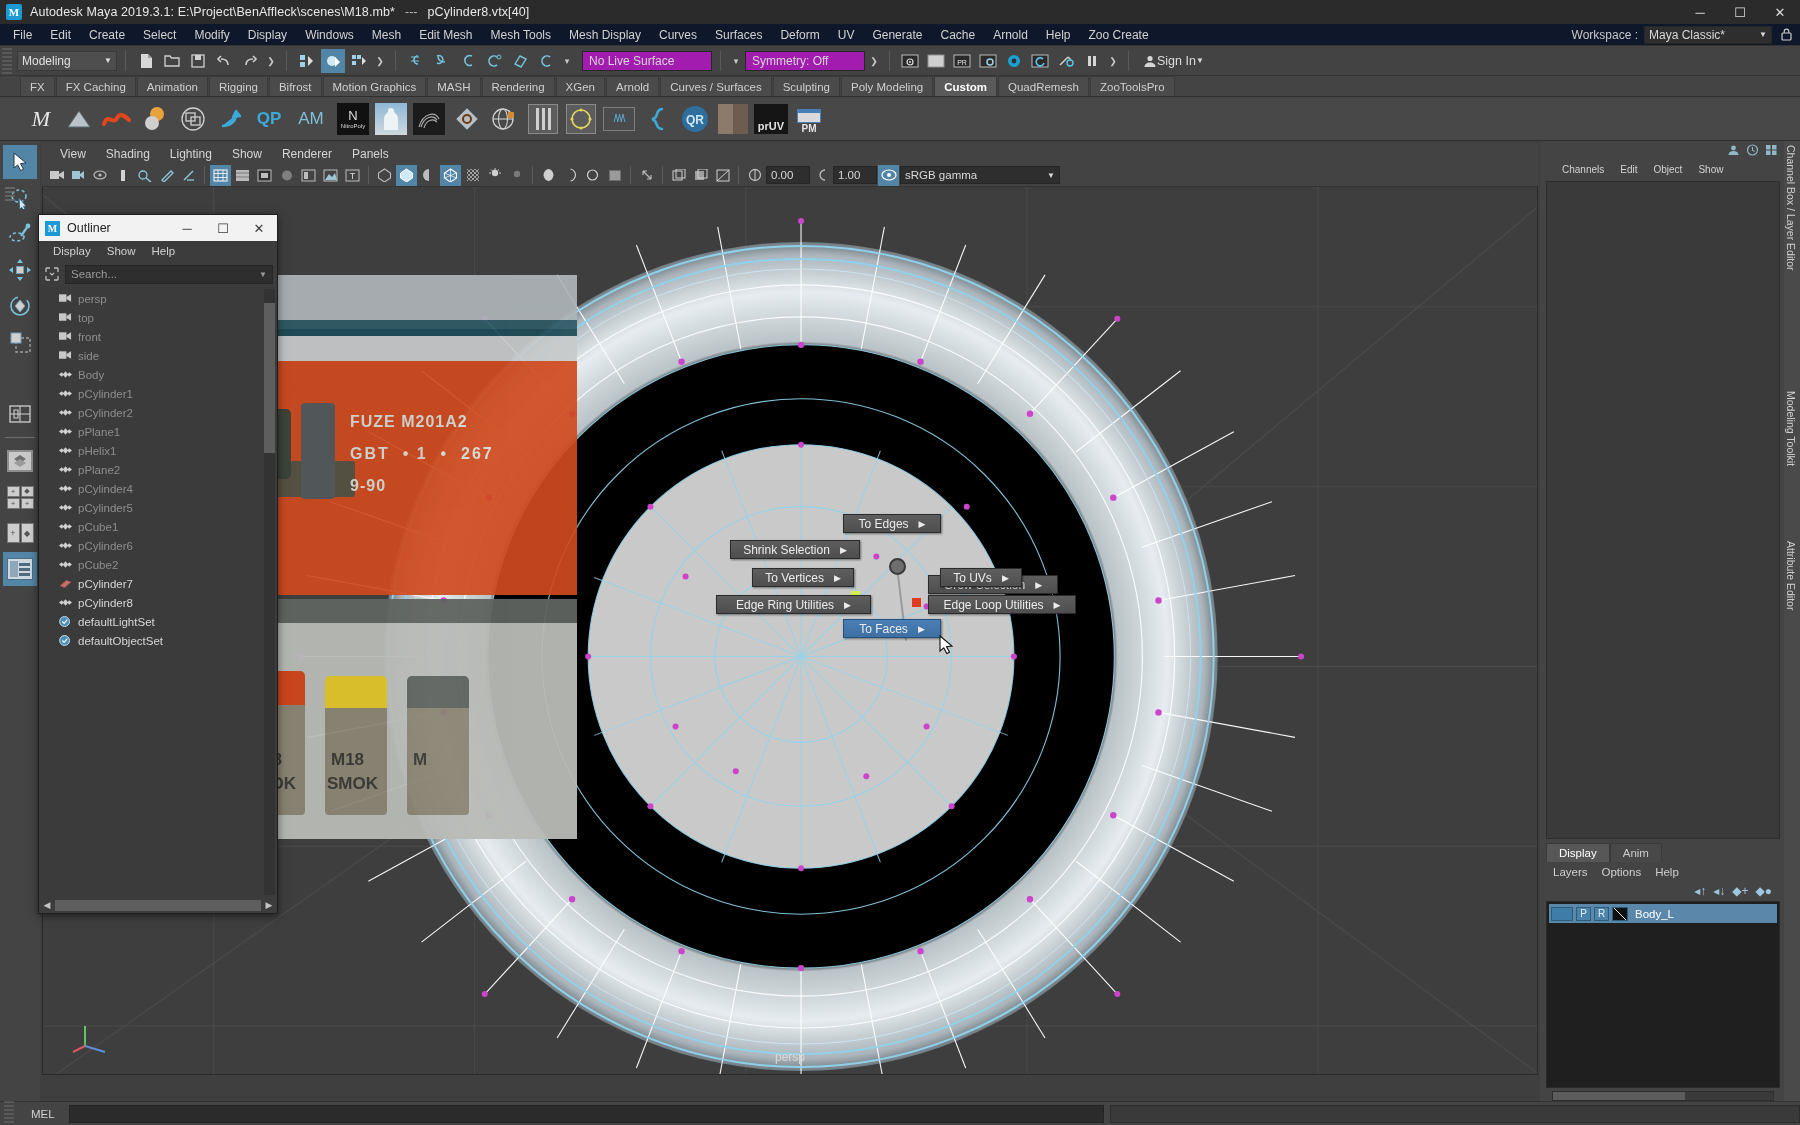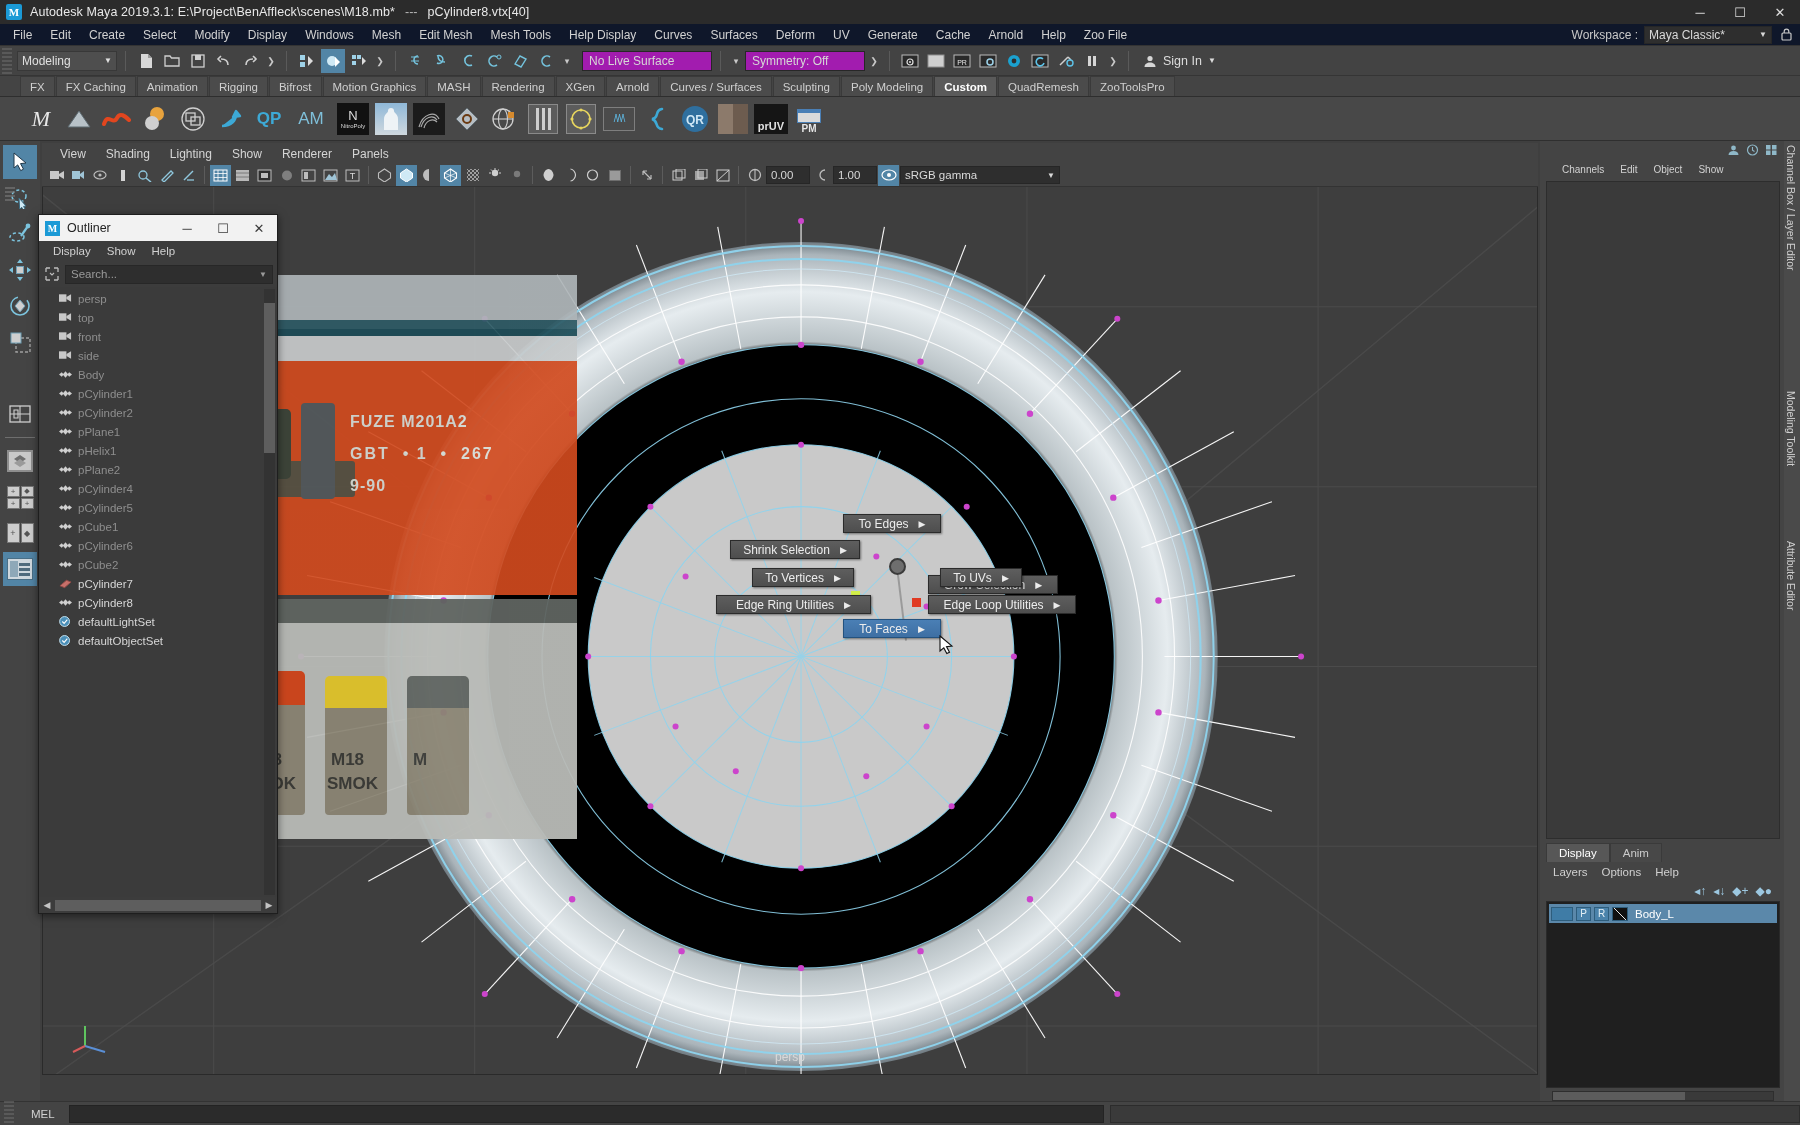--- a/index.html
+++ b/index.html
@@ -69,21 +69,21 @@
     width: 24px; height: 24px; display: flex; align-items: center; justify-content: center;
     color: #cdcdcd;
   }
   .sbtn svg { display:block; }
   .sbtn.on { background: #5285a6; }
   .field-box {
     height: 20px; background: #a21caf; border: 1px solid #272727; color: #d6d6d6;
     font-size: 12px; display: flex; align-items: center; padding: 0 6px;
   }
   .arrowbtn { color:#c9c9c9; font-size:9px; width:14px; text-align:center; }
-  .signin { display:flex; align-items:center; gap:6px; color:#dcdcdc; font-size:12.5px; padding:0 6px;}
+  .signin { display:flex; align-items:center; color:#dcdcdc; font-size:12.5px; padding:0 6px;}
 
   
   .shelf-tabs {
     height: 21px; background: #444444; display: flex; align-items: flex-end;
     padding-left: 20px; border-bottom: 1px solid #2e2e2e;
   }
   .shelf-tab {
     height: 20px; line-height: 20px; padding: 0 9px; font-size: 11.5px; color: #cfcfcf;
     background: #4b4b4b; border: 1px solid #3a3a3a; border-bottom: none; margin-right: 1px;
   }
@@ -245,30 +245,30 @@
     <div class="mi">File</div>
     <div class="mi">Edit</div>
     <div class="mi">Create</div>
     <div class="mi">Select</div>
     <div class="mi">Modify</div>
     <div class="mi">Display</div>
     <div class="mi">Windows</div>
     <div class="mi">Mesh</div>
     <div class="mi">Edit Mesh</div>
     <div class="mi">Mesh Tools</div>
-    <div class="mi">Help Display</div>
+    <div class="mi">Mesh Display</div>
     <div class="mi">Curves</div>
     <div class="mi">Surfaces</div>
     <div class="mi">Deform</div>
     <div class="mi">UV</div>
     <div class="mi">Generate</div>
     <div class="mi">Cache</div>
     <div class="mi">Arnold</div>
     <div class="mi">Help</div>
-    <div class="mi">Zoo File</div>
+    <div class="mi">Zoo Create</div>
 
     <div class="ws-area">
       <span>Workspace :</span>
       <div class="ws-select">
         <span>Maya Classic*</span>
         <span style="font-size:8px">▼</span>
       </div>
       <div class="lock-ico">
         <svg width="11" height="13" viewBox="0 0 11 13">
             <rect x="1" y="5" width="9" height="7" rx="1" fill="none" stroke="#c9c9c9" stroke-width="1.2"></rect>

